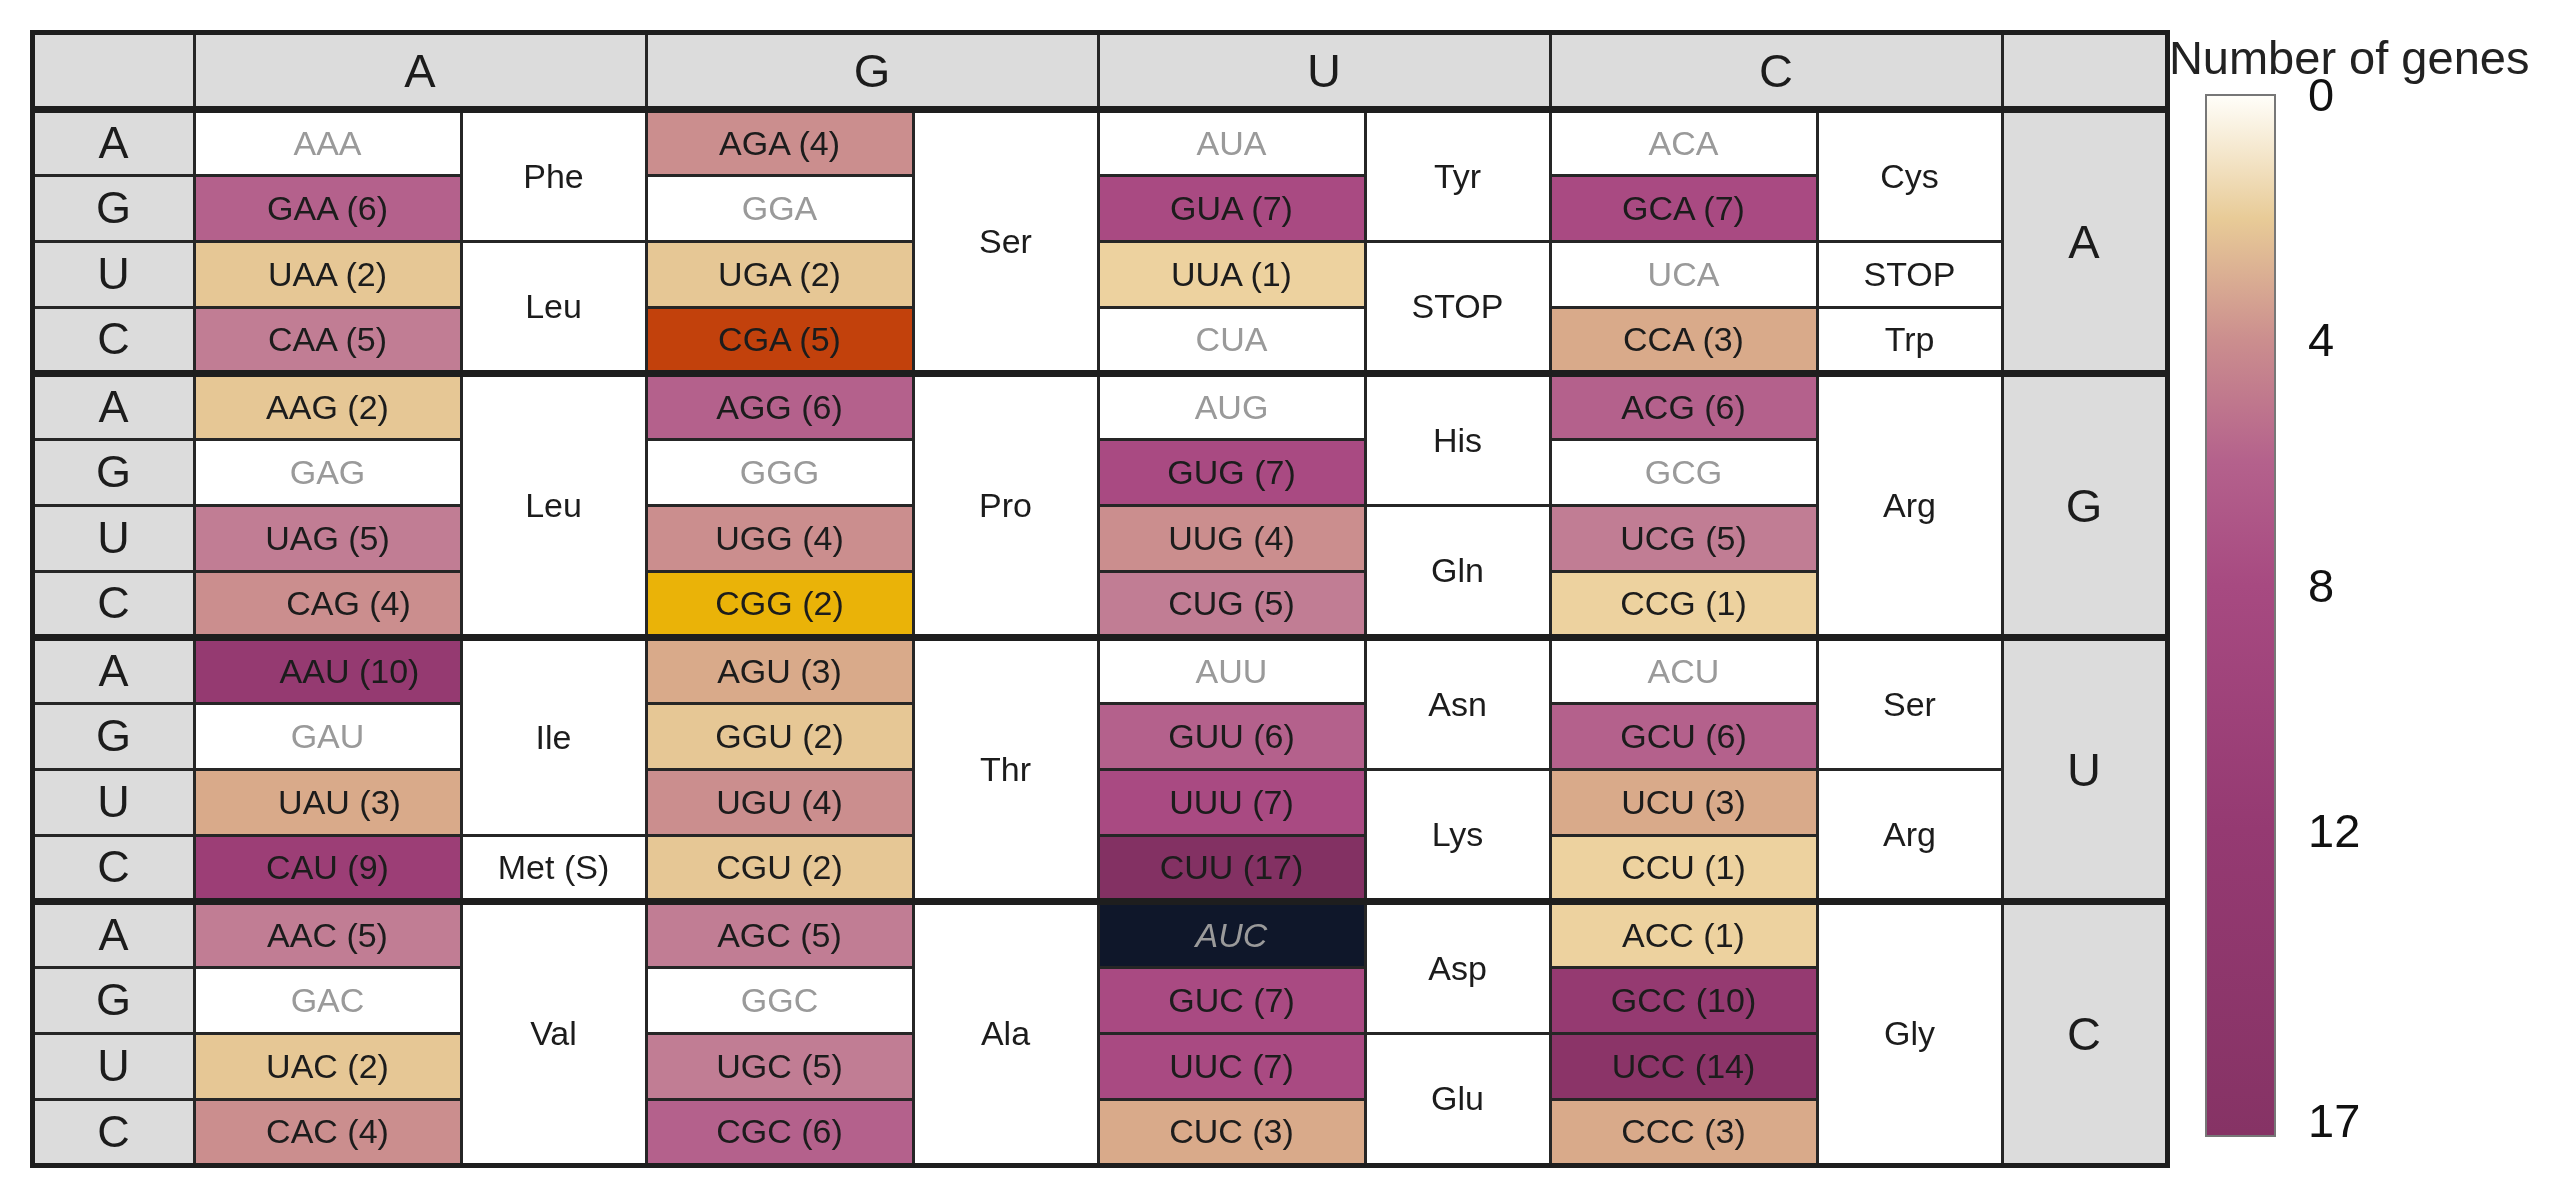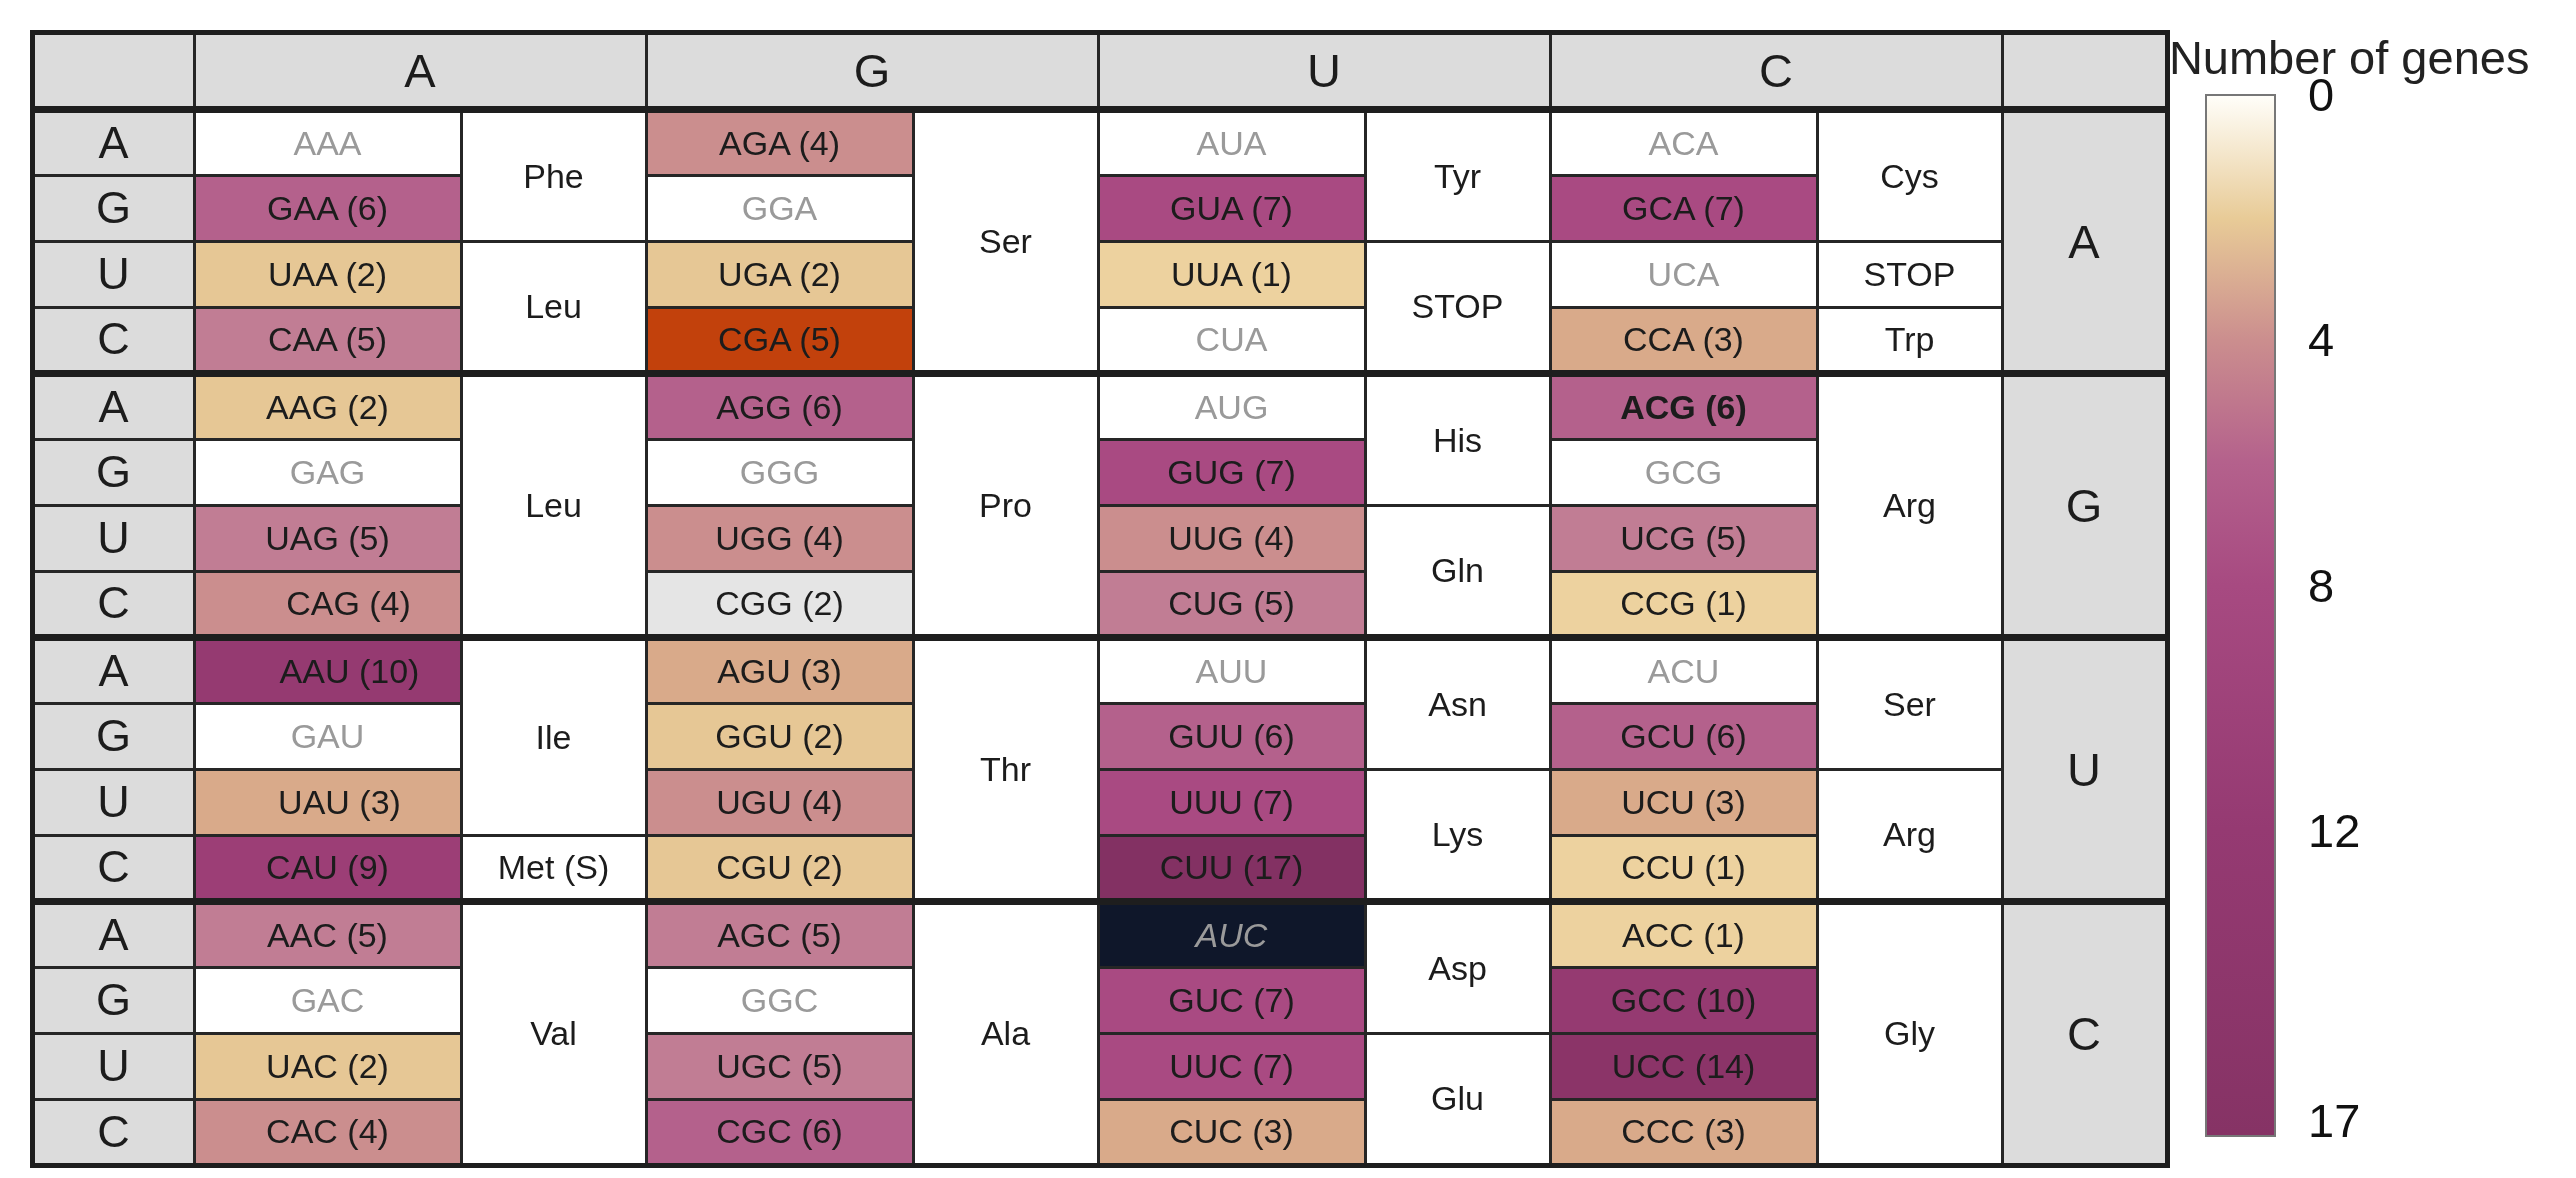--- a/index.html
+++ b/index.html
@@ -91,21 +91,21 @@
           <td class="amino" rowspan="1">Trp</td>
         </tr>
         <tr class="block-start">
           <td class="lbl">A</td>
           <td class="codon" style="background: rgb(230, 199, 149);">AAG (2)</td>
           <td class="amino" rowspan="4">Leu</td>
           <td class="codon" style="background: rgb(180, 97, 140);">AGG (6)</td>
           <td class="amino" rowspan="4">Pro</td>
           <td class="codon zero" style="background: rgb(255, 255, 255);">AUG</td>
           <td class="amino" rowspan="2">His</td>
-          <td class="codon" style="background: rgb(180, 97, 140); font-weight: bold;">ACG (6)</td>
+          <td class="codon" style="background: rgb(180, 97, 140);">ACG (6)</td>
           <td class="amino" rowspan="4">Arg</td>
           <td class="lbl group" rowspan="4">G</td>
         </tr>
         <tr>
           <td class="lbl">G</td>
           <td class="codon zero" style="background: rgb(255, 255, 255);">GAG</td>
           <td class="codon zero" style="background: rgb(255, 255, 255);">GGG</td>
           <td class="codon" style="background: rgb(169, 74, 130);">GUG (7)</td>
           <td class="codon zero" style="background: rgb(255, 255, 255);">GCG</td>
         </tr>
@@ -113,21 +113,21 @@
           <td class="lbl">U</td>
           <td class="codon" style="background: rgb(193, 125, 148);">UAG (5)</td>
           <td class="codon" style="background: rgb(203, 142, 142);">UGG (4)</td>
           <td class="codon" style="background: rgb(203, 142, 142);">UUG (4)</td>
           <td class="amino" rowspan="2">Gln</td>
           <td class="codon" style="background: rgb(193, 125, 148);">UCG (5)</td>
         </tr>
         <tr>
           <td class="lbl">C</td>
           <td class="codon" style="background: rgb(203, 142, 142); padding-left: 42px;">CAG (4)</td>
-          <td class="codon" style="background: #e5e5e5; margin-top: 27px;">CGG (2)</td>
+          <td class="codon" style="background: #eab308; margin-top: 27px;">CGG (2)</td>
           <td class="codon" style="background: rgb(193, 125, 148);">CUG (5)</td>
           <td class="codon" style="background: rgb(237, 210, 159);">CCG (1)</td>
         </tr>
         <tr class="block-start">
           <td class="lbl">A</td>
           <td class="codon" style="background: rgb(149, 58, 113); padding-left: 44px;">AAU (10)</td>
           <td class="amino" rowspan="3">Ile</td>
           <td class="codon" style="background: rgb(217, 170, 138);">AGU (3)</td>
           <td class="amino" rowspan="4">Thr</td>
           <td class="codon zero" style="background: rgb(255, 255, 255);">AUU</td>

